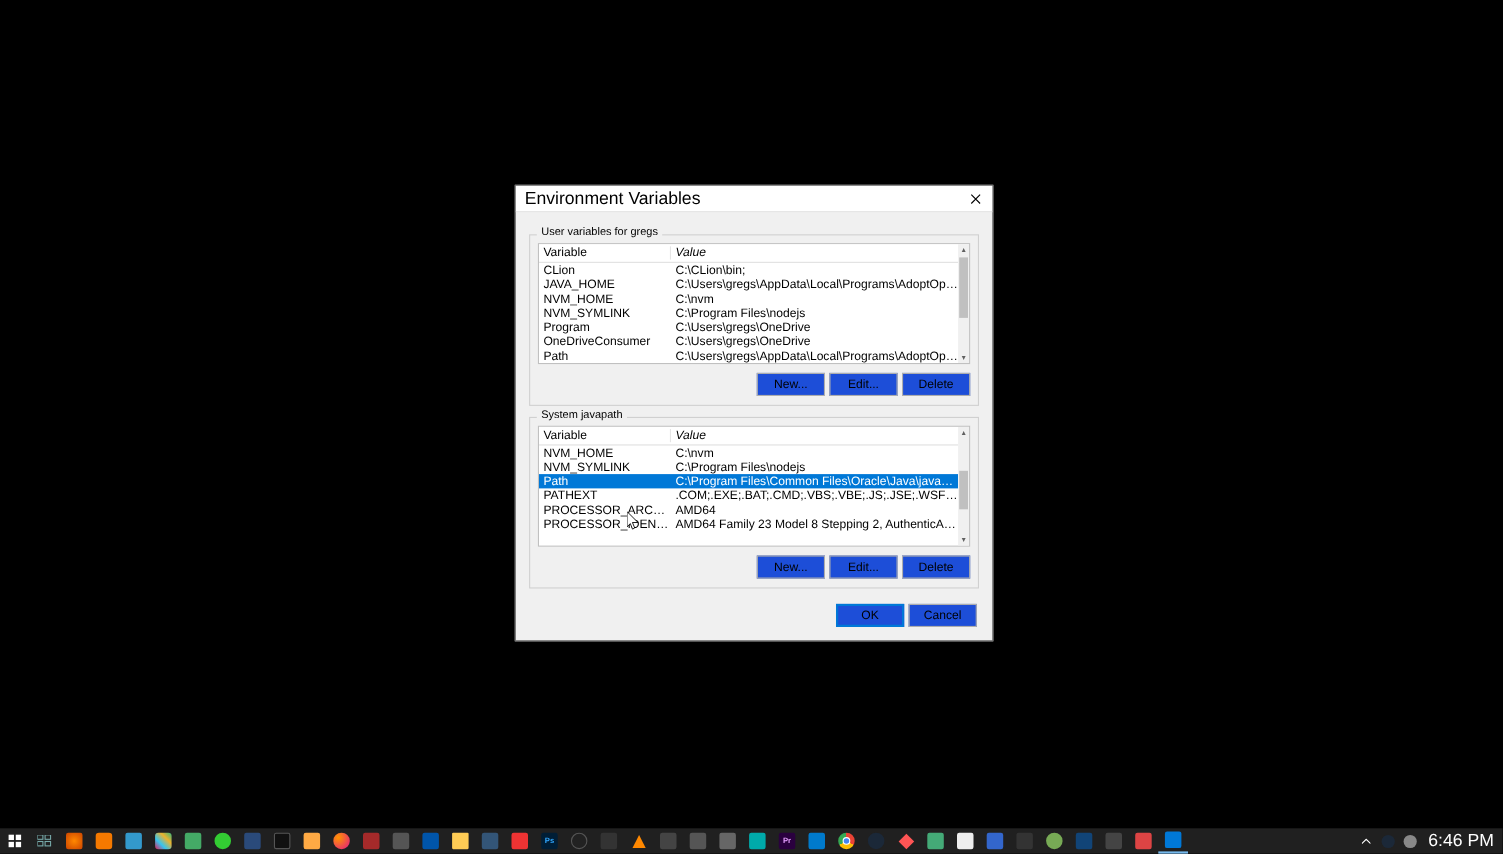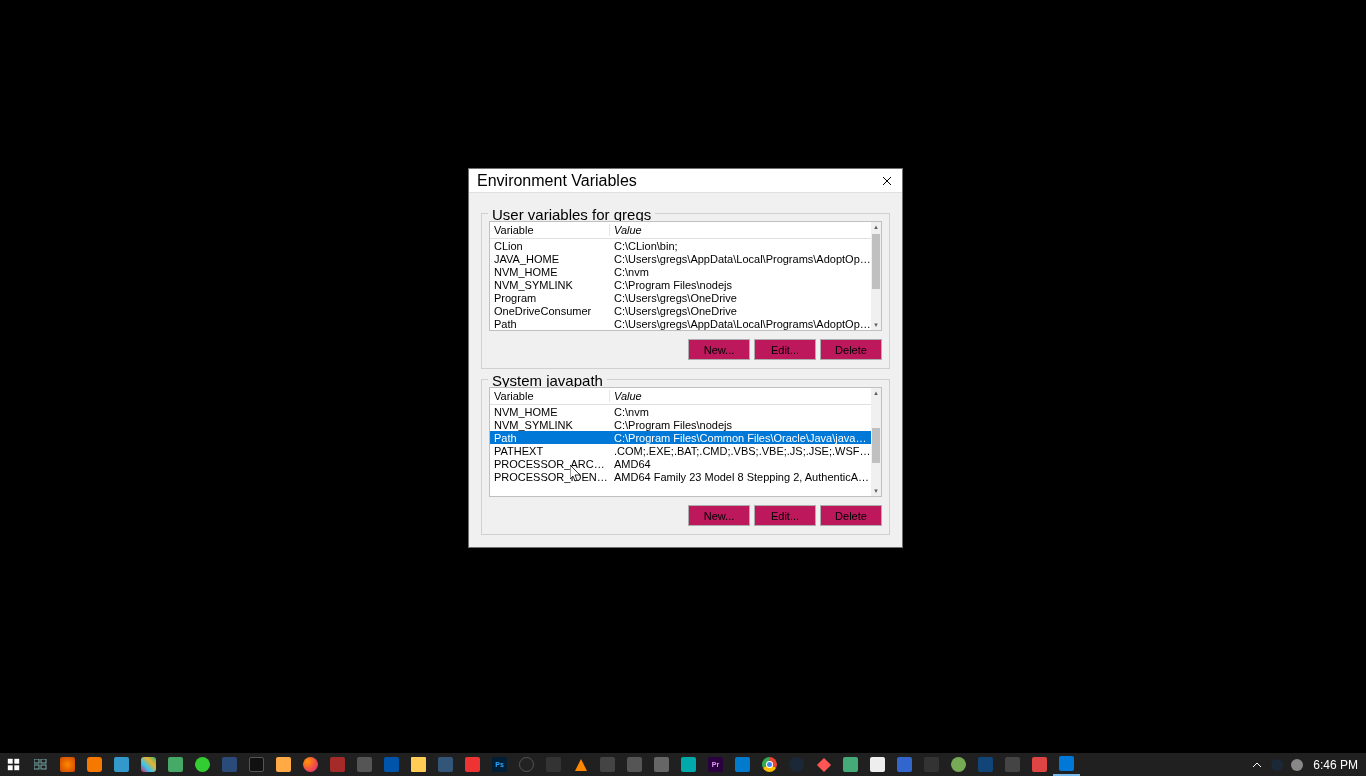--- a/index.html
+++ b/index.html
@@ -32,21 +32,21 @@
 .titlebar-title { flex: 1; font-size: 16px; }
 .titlebar-close {
   width: 30px; height: 24px;
   display: flex; align-items: center; justify-content: center;
   cursor: pointer;
 }
 .dialog-body { padding: 10px 12px 12px 12px; }
 .group { border: 1px solid #d0d0d0; margin-top: 10px; padding: 7px 7px 8px 7px; position: relative; }
 .group-label {
   position: absolute; top: -8px; left: 6px;
-  background: #f0f0f0; padding: 0 4px; font-size: 15px;
+  background: #f0f0f0; padding: 0 4px; font-size: 10px;
 }
 .listview {
   border: 1px solid #c0c0c0;
   background: #fff;
   height: 110px;
   overflow: hidden;
   position: relative;
 }
 .listview-inner { position: absolute; left: 0; right: 10px; top: 0; bottom: 0; overflow: hidden; }
 .lv-header {
@@ -72,21 +72,21 @@
 }
 .scroll-arrow.up { position: absolute; top: 0; left: 0; right: 0; }
 .scroll-arrow.down { position: absolute; bottom: 0; left: 0; right: 0; }
 .scroll-thumb {
   position: absolute; left: 1px; right: 1px;
   background: #c0c0c0; border-radius: 0;
 }
 .btn-row { display: flex; justify-content: flex-end; gap: 4px; margin-top: 8px; }
 .btn {
   min-width: 62px; height: 21px;
-  background: #be185d; border: 1px solid #adadad;
+  background: #1d4ed8; border: 1px solid #adadad;
   font-size: 11px; cursor: pointer;
   display: flex; align-items: center; justify-content: center;
 }
 .btn.primary { border: 1px solid #0078d7; box-shadow: inset 0 0 0 1px #0078d7; }
 .bottom-btns { display: flex; justify-content: flex-end; gap: 4px; margin-top: 14px; padding-right: 2px; }
 .cursor-pointer {
   position: absolute; left: 570px; top: 465px; z-index: 1000;
   width: 12px; height: 18px; pointer-events: none;
 }
 .taskbar {
@@ -94,21 +94,21 @@
   background: #202020; display: flex; align-items: center;
 }
 .taskbar-left { display: flex; align-items: center; height: 100%; gap: 0; }
 .tb-icon {
   width: 27px; height: 23px; display: flex; align-items: center; justify-content: center;
   cursor: pointer; position: relative;
 }
 .tb-badge { width: 15px; height: 15px; display: flex; align-items: center; justify-content: center; }
 .taskbar-right { margin-left: auto; display: flex; align-items: center; height: 100%; padding-right: 2px; }
 .sys-icon { width: 20px; height: 23px; display: flex; align-items: center; justify-content: center; font-size: 10px; color: #fff; }
-.clock { color: #fff; font-size: 12px; padding: 0 6px; }
+.clock { color: #fff; font-size: 16px; padding: 0 6px; }
 .start-btn svg { width: 13px; height: 13px; }
 </style>
 </head>
 <body>
 
 <div class="dialog">
   <div class="titlebar">
     <span class="titlebar-title">Environment Variables</span>
     <div class="titlebar-close">
       <svg width="10" height="10" viewBox="0 0 10 10">
@@ -211,20 +211,24 @@
           <div class="scroll-arrow down">▾</div>
         </div>
       </div>
       <div class="btn-row">
         <div class="btn">New...</div>
         <div class="btn">Edit...</div>
         <div class="btn">Delete</div>
       </div>
     </div>
 
+    <div class="bottom-btns">
+      <div class="btn primary">OK</div>
+      <div class="btn">Cancel</div>
+    </div>
 
   </div>
 </div>
 
 <svg class="cursor-pointer" viewBox="0 0 12 18">
   <path d="M0 0 L0 14 L3 11 L5 16 L7 15 L5 10 L10 10 Z" fill="#fff" stroke="#000" stroke-width="0.8"></path>
 </svg>
 
 <div class="taskbar">
   <div class="taskbar-left">

